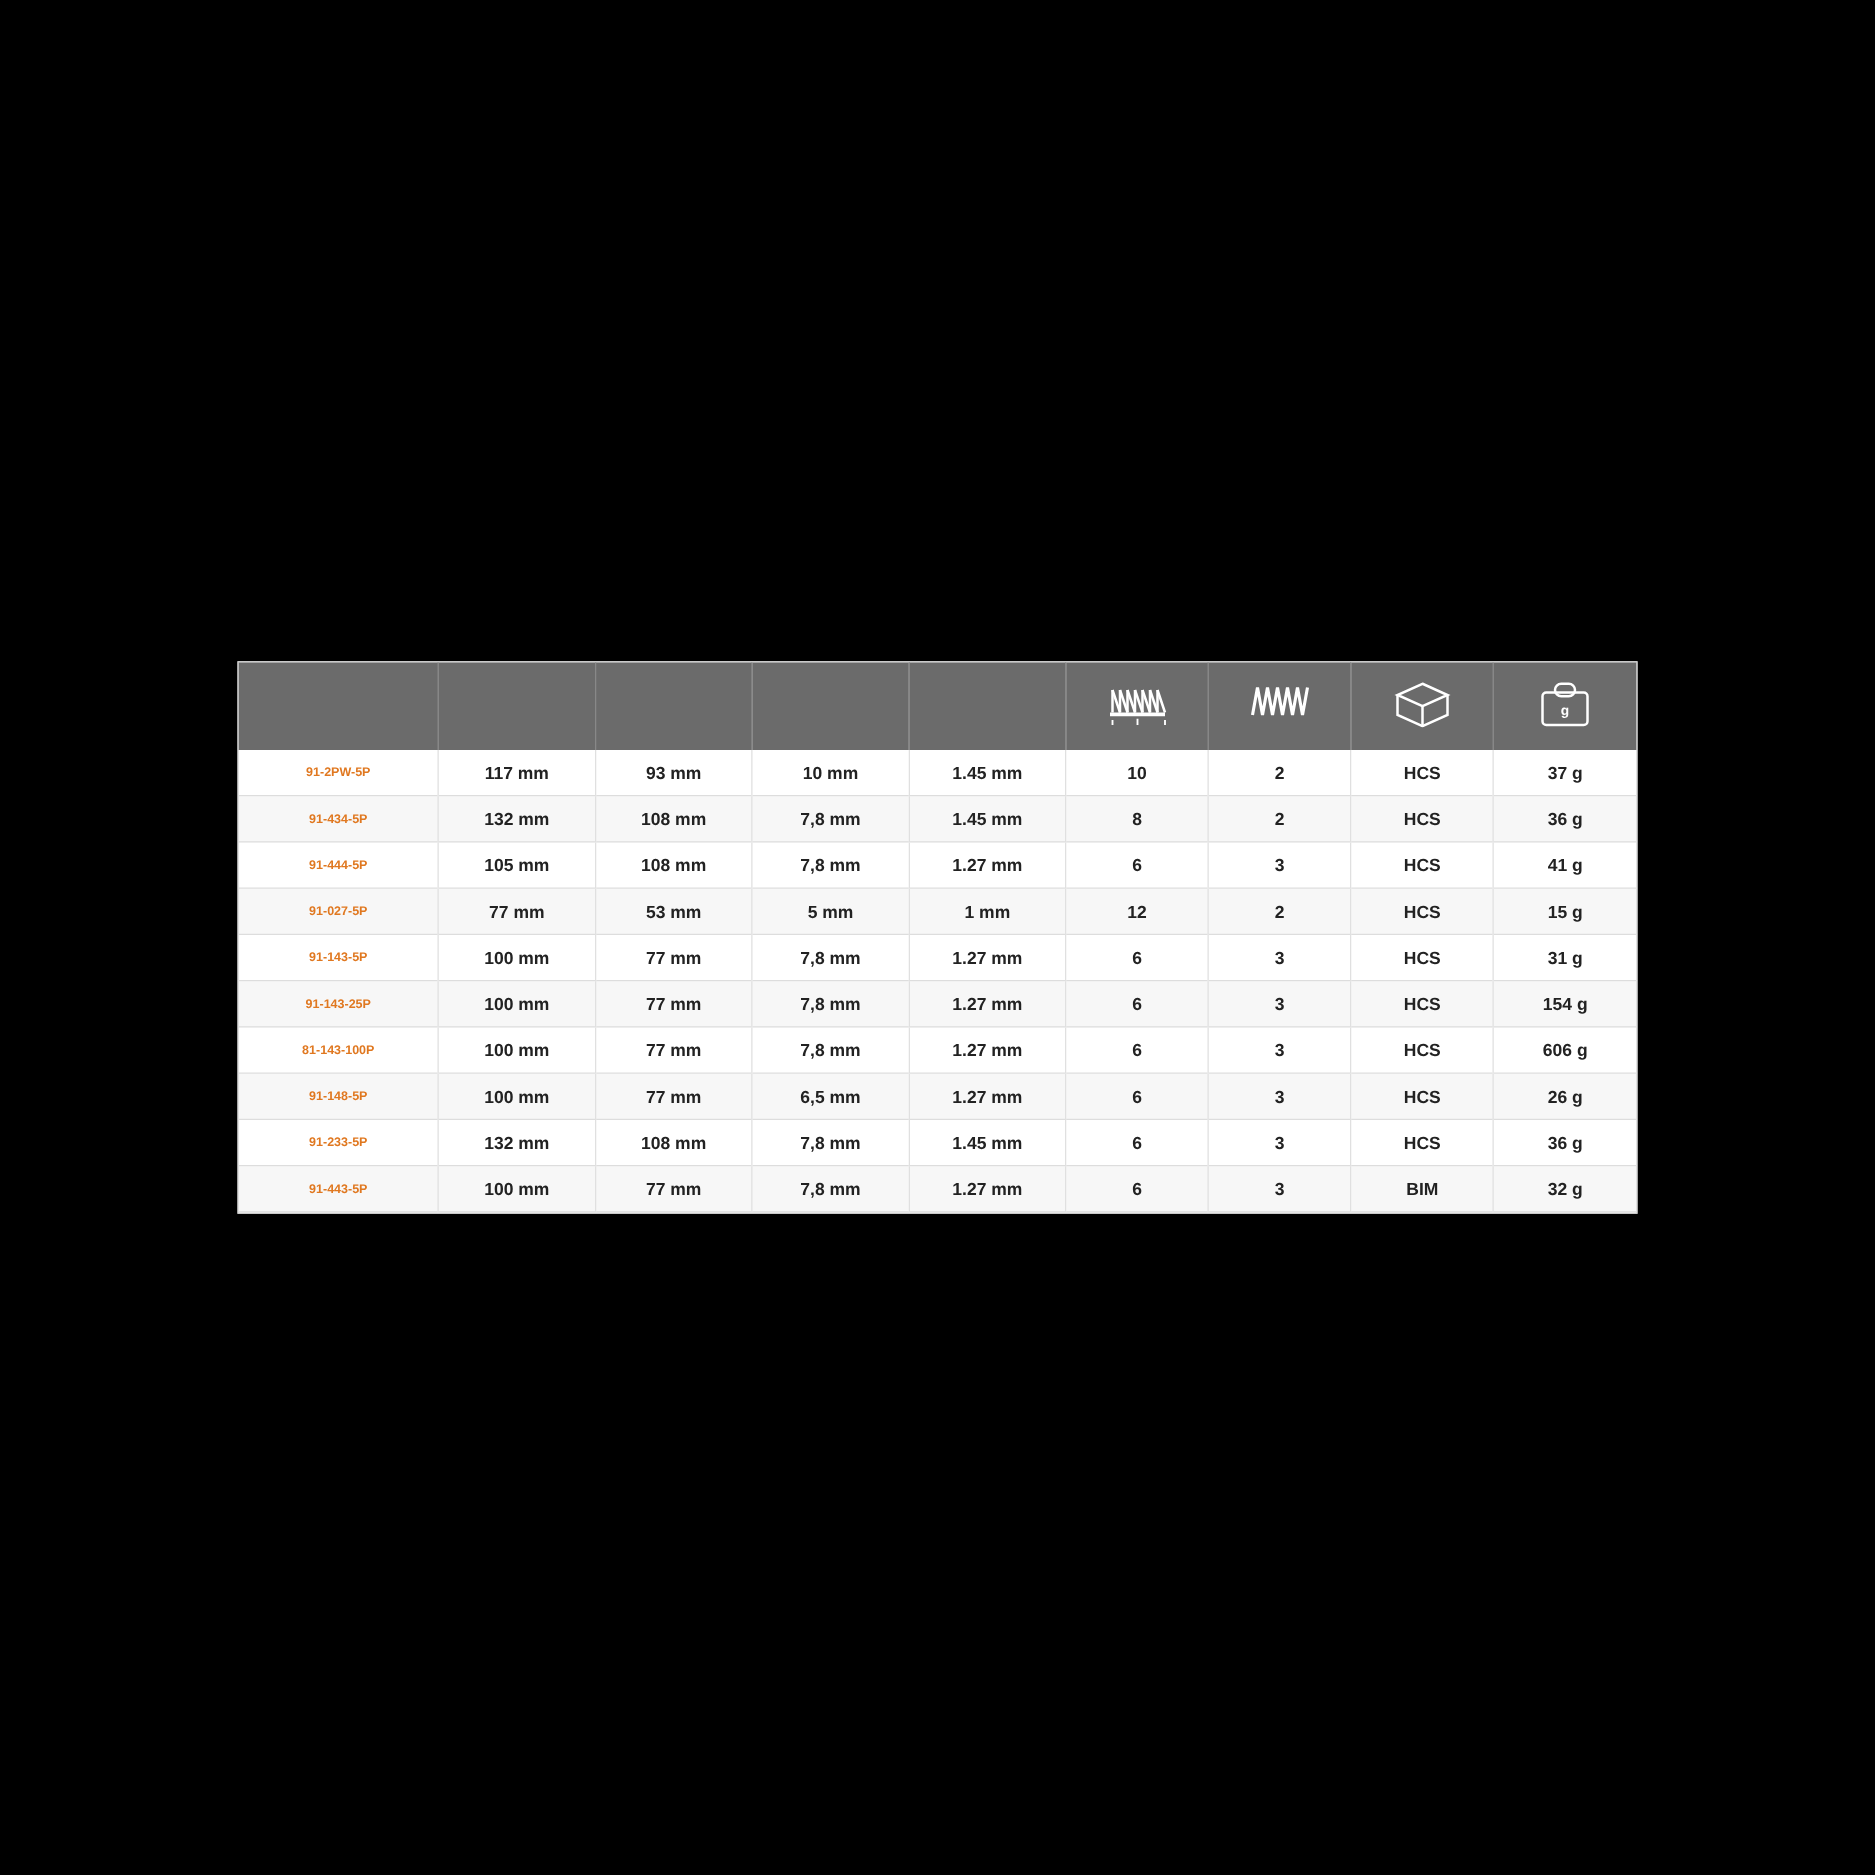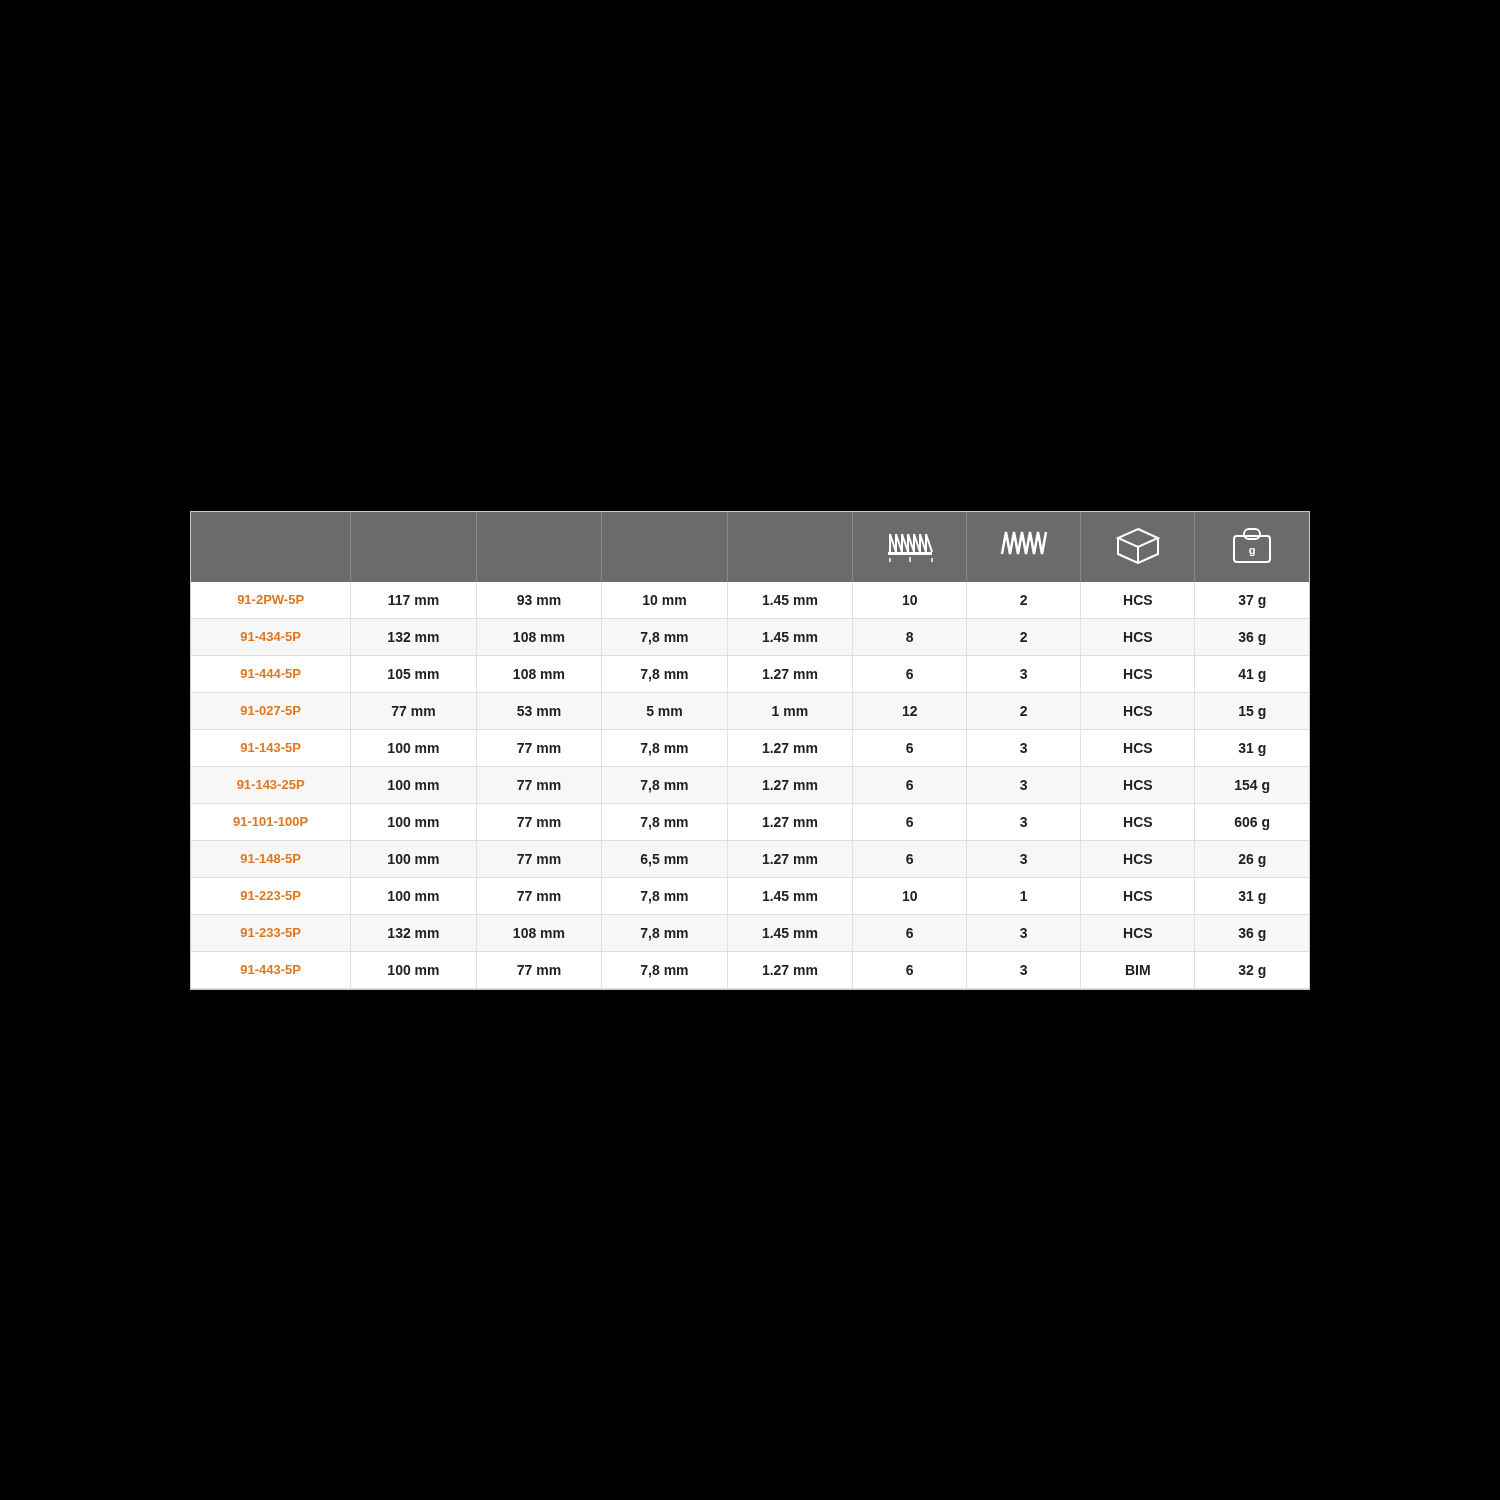--- a/index.html
+++ b/index.html
@@ -84,21 +84,21 @@
     }
 
     tbody td:last-child {
       border-right: none;
       margin-top: 42px;
     }
 
     tbody td.product-id {
       color: #e07820;
       font-weight: 700;
-      font-size: 13px;
+      font-size: 10px;
       text-align: center;
     }
   </style>
 </head>
 <body>
 
 <div class="table-wrapper">
   <table>
     <thead>
       <tr>
@@ -226,51 +226,40 @@
           <td>100 mm</td>
           <td>77 mm</td>
           <td>7,8 mm</td>
           <td>1.27 mm</td>
           <td>6</td>
           <td>3</td>
           <td>HCS</td>
           <td>154 g</td>
         </tr>
         <tr>
-          <td class="product-id">91-101-100P</td>
+          <td class="product-id">81-143-100P</td>
           <td>100 mm</td>
           <td>77 mm</td>
           <td>7,8 mm</td>
           <td>1.27 mm</td>
           <td>6</td>
           <td>3</td>
           <td>HCS</td>
           <td>606 g</td>
         </tr>
         <tr>
           <td class="product-id">91-148-5P</td>
           <td>100 mm</td>
           <td>77 mm</td>
           <td>6,5 mm</td>
           <td>1.27 mm</td>
           <td>6</td>
           <td>3</td>
           <td>HCS</td>
           <td>26 g</td>
-        </tr>
-        <tr>
-          <td class="product-id">91-223-5P</td>
-          <td>100 mm</td>
-          <td>77 mm</td>
-          <td>7,8 mm</td>
-          <td>1.45 mm</td>
-          <td>10</td>
-          <td>1</td>
-          <td>HCS</td>
-          <td>31 g</td>
         </tr>
         <tr>
           <td class="product-id">91-233-5P</td>
           <td>132 mm</td>
           <td>108 mm</td>
           <td>7,8 mm</td>
           <td>1.45 mm</td>
           <td>6</td>
           <td>3</td>
           <td>HCS</td>

